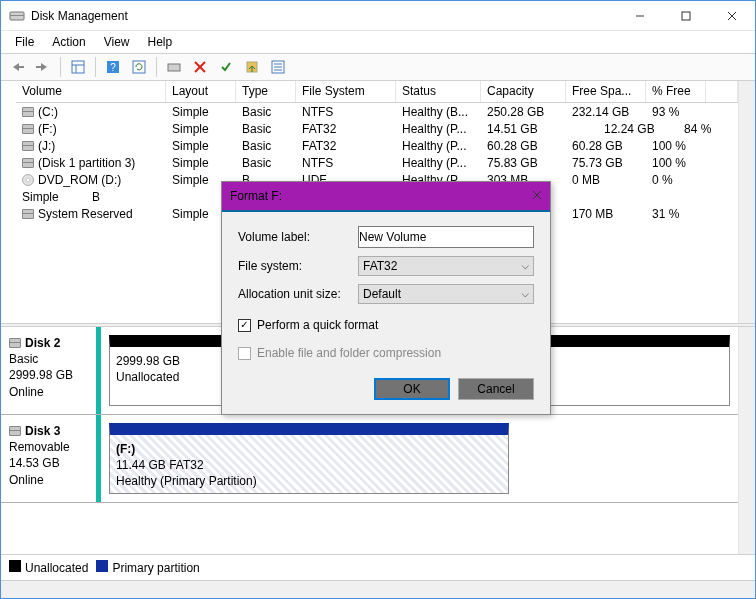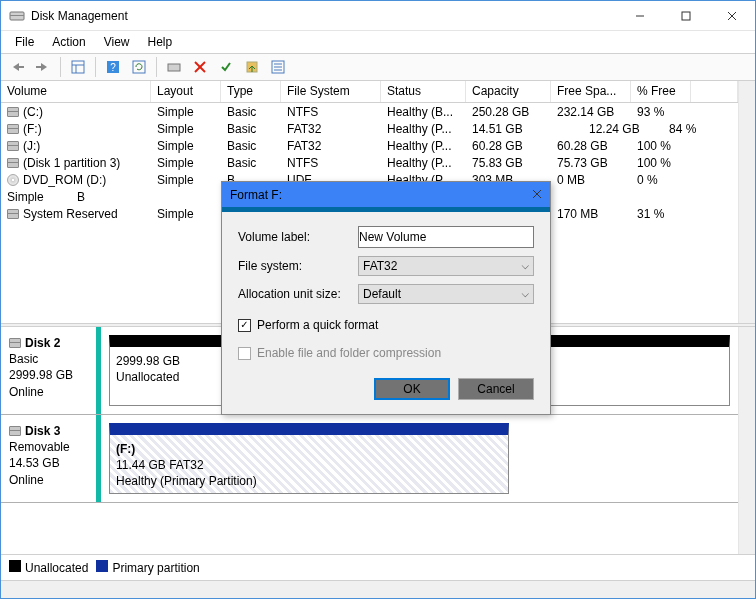--- a/index.html
+++ b/index.html
@@ -29,21 +29,21 @@
   .disk-left { width:100px; padding:8px; border-right:5px solid #14b8a6; background:#fff; line-height:1.35; }
   .disk-left .dname { font-weight:bold; display:flex; align-items:center; gap:4px; }
   .disk-right { flex:1; padding:8px; display:flex; gap:0; }
   .part-box { border:1px solid #888; padding:6px; line-height:1.35; font-size:12px; background:#fff; position:relative; }
   .part-box.unalloc-hdr { border-top:12px solid #000; }
   .part-box.primary-hdr { border-top:12px solid #1030a0; }
   .part-box.selected { background-image:repeating-linear-gradient(45deg,#e8e8f0 0,#e8e8f0 3px,#fff 3px,#fff 6px); }
   .legend { height:26px; border-top:1px solid #d0d0d0; display:flex; align-items:center; padding:0 8px; gap:8px; }
   .legend .swatch { width:12px; height:12px; display:inline-block; margin-right:4px; }
   .dialog { position:absolute; left:220px; top:180px; width:330px; background:#f0f0f0; border:1px solid #888; box-shadow: 2px 2px 6px rgba(0,0,0,0.25); }
-  .dlg-title { height:30px; display:flex; align-items:center; padding:0 8px; background:#3b82f6; border-bottom:5px solid #0369a1;gap:8px; }
+  .dlg-title { height:30px; display:flex; align-items:center; padding:0 8px; background:#a21caf; border-bottom:2px solid #0369a1;gap:8px; }
   .dlg-title .t { flex:1; font-size:12px; }
   .dlg-body { padding:14px 16px 14px 16px; }
   .form-row { display:flex; align-items:center; margin-bottom:8px; }
   .form-row label { width:120px; }
   .form-row input[type=text] { flex:1; border:1px solid #7a7a7a; padding:3px 0; font:inherit; background:#fff; }
   .combo { flex:1; display:flex; align-items:center; border:1px solid #adadad; background:#e1e1e1; padding:2px 4px; justify-content:space-between; }
   .combo .chev { font-size:10px; color:#555; }
   .chk-row { display:flex; align-items:center; gap:6px; margin-top:14px; margin-bottom:4px; }
   .chk { width:13px; height:13px; border:1px solid #333; display:flex; align-items:center; justify-content:center; background:#fff; font-size:10px; line-height:1; }
   .chk.disabled { border-color:#aaa; color:#aaa; }
@@ -156,21 +156,21 @@
           <rect x="1" y="1" width="12" height="12" fill="none" stroke="#4a7abc"></rect>
           <line x1="3" y1="4" x2="11" y2="4" stroke="#4a7abc"></line>
           <line x1="3" y1="7" x2="11" y2="7" stroke="#4a7abc"></line>
           <line x1="3" y1="10" x2="11" y2="10" stroke="#4a7abc"></line>
         </svg>
       </div>
   </div>
 
   <div class="grid-area">
     <div style="display:flex;">
-      <div style="flex:1;">
+      <div style="flex:1;padding-left:15px;">
         <div class="table-hdr">
           <div class="col" style="width:150px">Volume</div>
           <div class="col" style="width:70px">Layout</div>
           <div class="col" style="width:60px">Type</div>
           <div class="col" style="width:100px">File System</div>
           <div class="col" style="width:85px">Status</div>
           <div class="col" style="width:85px">Capacity</div>
           <div class="col" style="width:80px">Free Spa...</div>
           <div class="col" style="width:60px">% Free</div>
           <div class="col" style="flex:1"></div>

